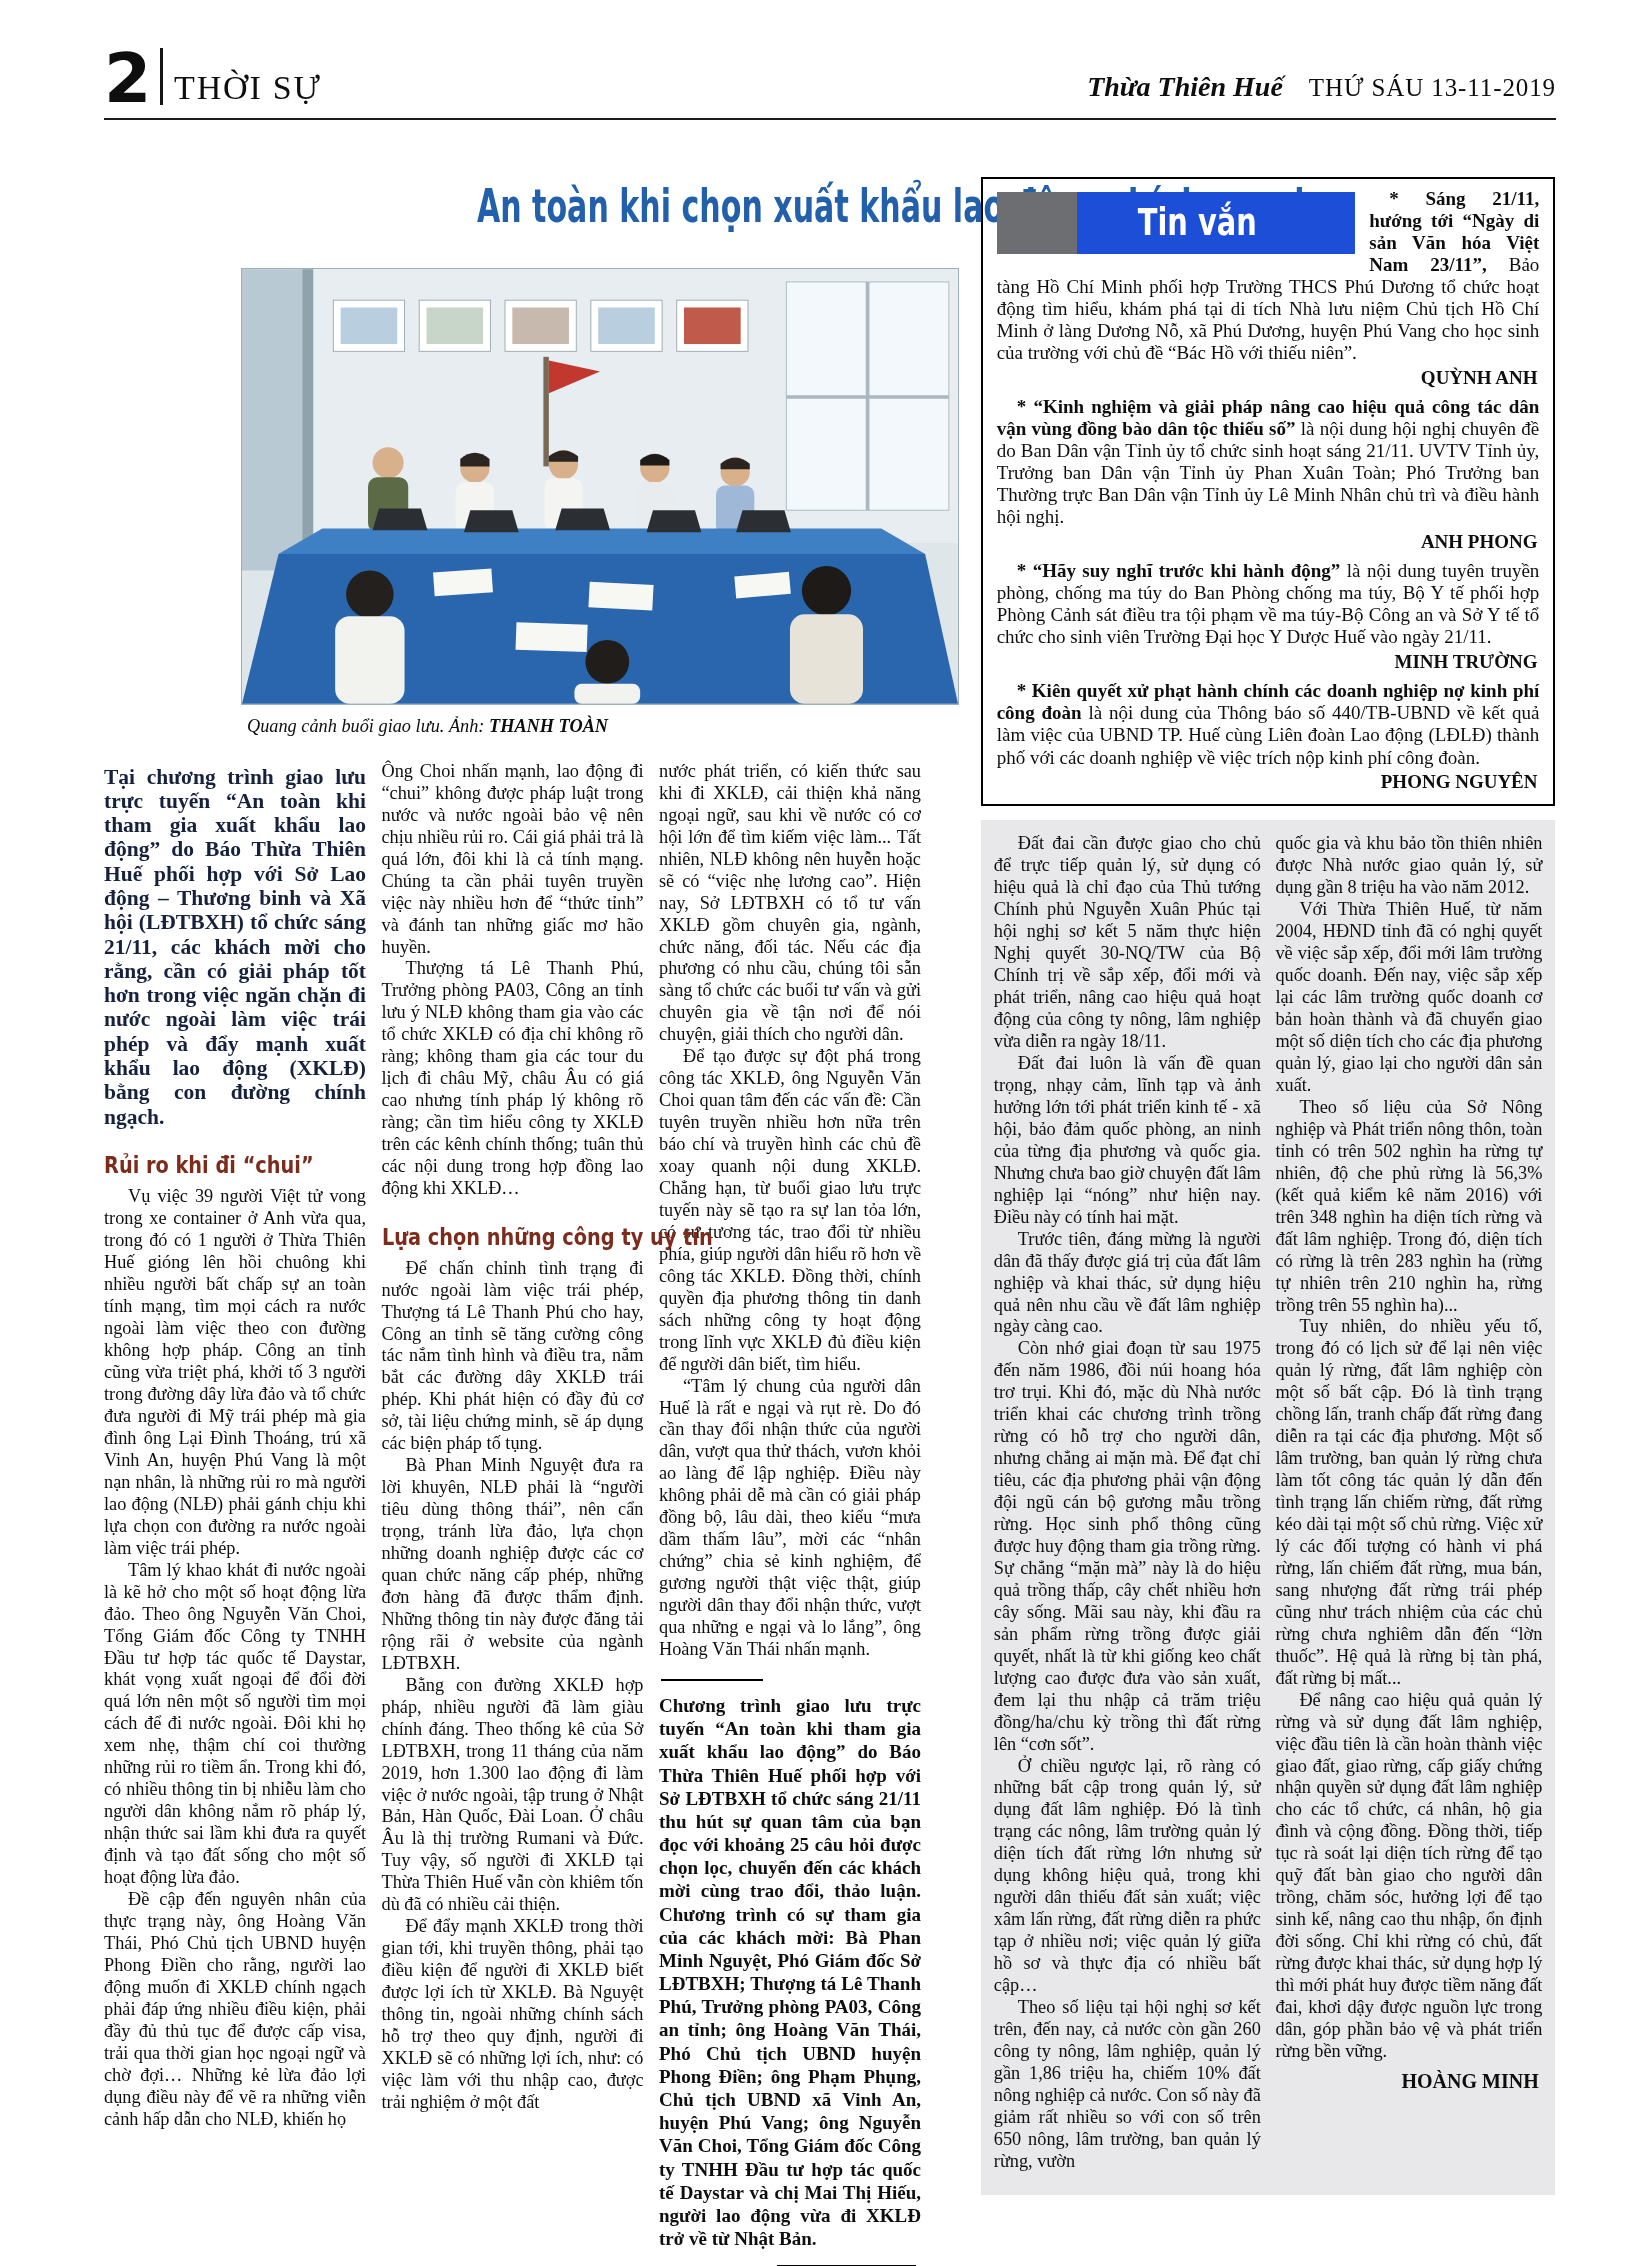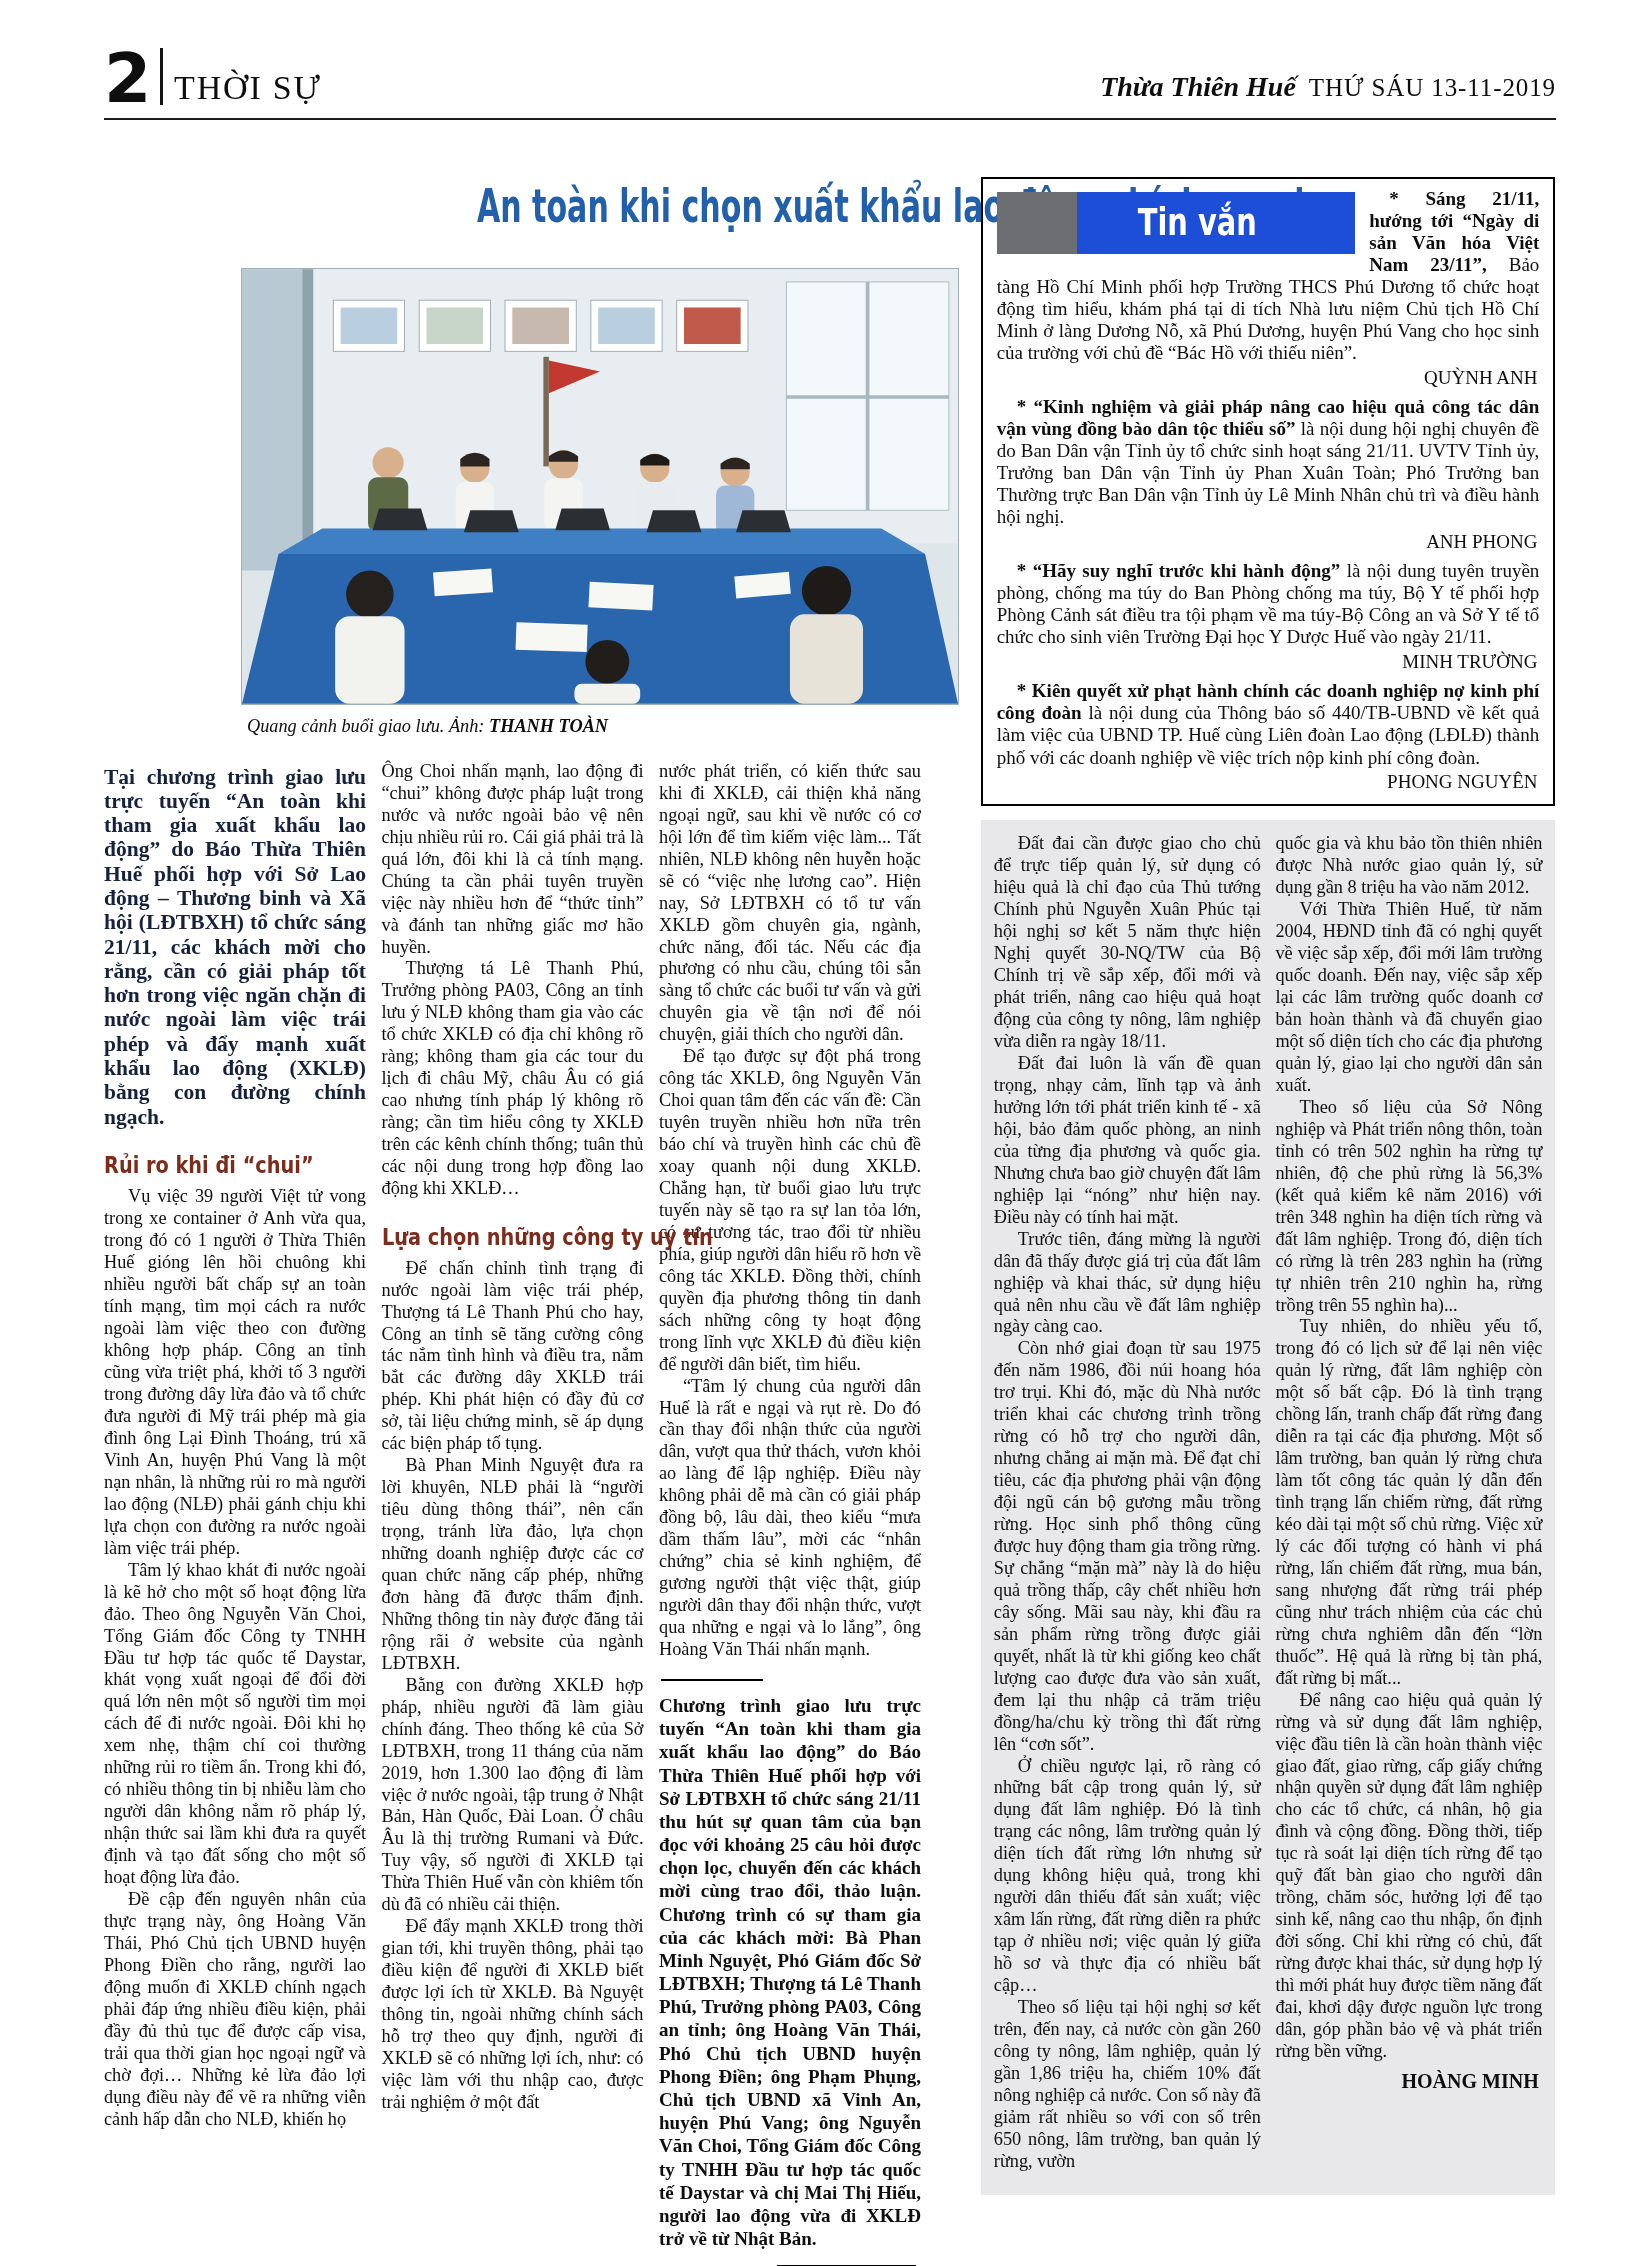--- a/index.html
+++ b/index.html
@@ -6,21 +6,21 @@
   .page { width:1647px; height:2267px; background:#ffffff; margin:0 auto; overflow:hidden;
           font-family:"Liberation Serif", serif; color:#0e0e0e; position:relative; }
   .inner { padding:48px 91px 0 104px; }
 
   
   .hdr { display:flex; justify-content:space-between; align-items:flex-end; }
   .hdr-left { display:flex; align-items:flex-end; }
   .pagenum { font-family:"DejaVu Sans",sans-serif; font-weight:bold; font-size:68px; line-height:0.82; }
   .vbar { width:2.7px; height:57px; background:#151515; margin:0 11px 1.8px 9.1px; }
   .sectionname { font-size:34px; letter-spacing:1.8px; line-height:1; padding-bottom:1.8px; }
-  .hdr-right { display:flex; align-items:baseline; gap:13px; padding-bottom:3.7px; }
+  .hdr-right { display:flex; align-items:baseline; gap:26px; padding-bottom:3.7px; }
   .masthead { font-weight:bold; font-style:italic; font-size:28px; }
   .issuedate { font-size:25px; letter-spacing:0.9px; }
   .hdr-rule { border-top:2.7px solid #1c1c1c; margin-top:11px; }
 
   
   .body-row { display:flex; }
   .left-part { width:819px; flex:none; }
   .right-rail { width:574px; flex:none; margin-left:58px; }
 
   
@@ -51,21 +51,21 @@
   .bar-dark { position:absolute; left:0; top:0; bottom:0; width:80px; background:#6d6e71; }
   .bar-label { position:relative; margin:0 auto; font-family:"DejaVu Sans",sans-serif; font-weight:bold;
                color:#ffffff; transform:scaleX(0.78); white-space:nowrap; padding-left:55px; }
 
   
   .briefs-box { border:2.7px solid #000; padding:9.1px 13.7px 9.1px; margin-top:57px; }
   .briefs-bar { width:358px; height:62px; float:left; margin:3.7px 14.6px 5.5px 0; }
   .briefs-bar .bar-label { font-size:37px; }
   .brief-p { font-size:19px; line-height:1.16; text-align:justify; text-indent:20px; margin:0; }
   .brief-lead { font-weight:bold; }
-  .brief-author { text-align:right; font-weight:normal; font-size:19px; margin:2.7px 1.8px 7.3px 0; }
+  .brief-author { text-align:right; font-weight:bold; font-size:19px; margin:2.7px 1.8px 7.3px 0; }
   .brief-author.last { margin-bottom:1.8px; }
 
   
   .opinion { margin-top:13.7px; background:#e8e8ea; padding:13.7px 12.8px 22px; }
   .opinion-bar { width:395px; height:73px; margin:1.8px 0 7.3px 5.5px; }
   .opinion-bar .bar-label { font-size:38px; }
   .op-headline { margin:7.3px 0 14.6px 1.8px; line-height:1; height:69px; }
   .op-headline span { display:inline-block; font-family:"DejaVu Sans",sans-serif; font-weight:bold;
                       font-size:66px; letter-spacing:-1.8px; transform:scaleX(0.92); transform-origin:left;
                       white-space:nowrap; color:#000; }

